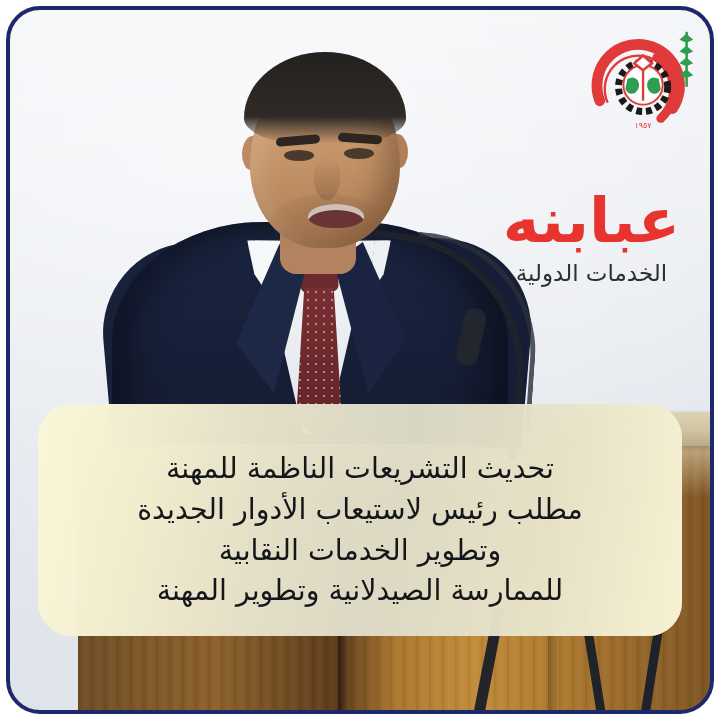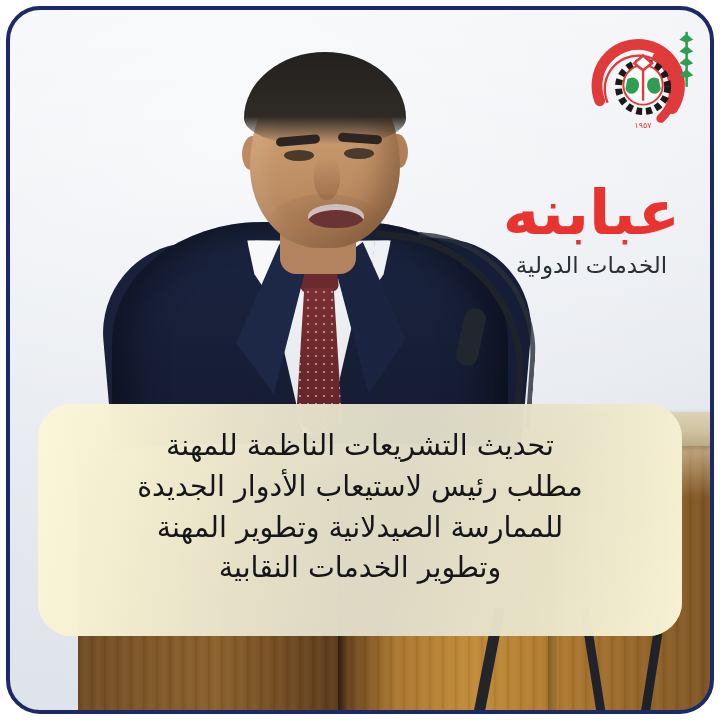--- a/index.html
+++ b/index.html
@@ -205,21 +205,21 @@
     position:absolute;left:404px;top:228px;width:120px;height:184px;
     border-right:5px solid #2a2f39;
     border-top:5px solid #2a2f39;
     border-radius:0 120px 0 0;
     transform:rotate(4deg);
     opacity:.8;
   }
 
   
   .brand{
-    position:absolute;right:40px;top:182px;
+    position:absolute;right:40px;top:190px;
     text-align:center;z-index:25;
     direction:rtl;
   }
   .brand-name{
     font-family:"DejaVu Sans","Liberation Sans",sans-serif;
     font-size:62px;line-height:1;font-weight:bold;
     letter-spacing:-1px;
   }
   .brand-sub{
     font-size:23px;line-height:1.2;margin-top:8px;letter-spacing:2px;
@@ -250,20 +250,21 @@
       rgba(248,243,212,.92) 100%);
   }
   .caption-text{
     position:relative;
     direction:rtl;text-align:center;
     padding:22px 30px 18px;
     color:#14161a;
     font-size:28.5px;
     line-height:1.43;
     font-weight:500;
+    margin-top:23px;
   }
   .caption-text div{white-space:nowrap;}
 </style>
 </head>
 <body>
 
 <div id="card">
 
   <div id="photo">
 
@@ -348,19 +349,19 @@
   <div class="brand">
     <div class="brand-name" style="color:#e8332e">عبابنه</div>
     <div class="brand-sub" style="color:#2b2f36">الخدمات الدولية</div>
   </div>
 
   <div class="caption-panel">
     <div class="caption-veil"></div>
     <div class="caption-text">
       <div>تحديث التشريعات الناظمة للمهنة</div>
       <div>مطلب رئيس لاستيعاب الأدوار الجديدة</div>
+      <div>وتطوير الخدمات النقابية</div>
       <div>للممارسة الصيدلانية وتطوير المهنة</div>
-      <div>وتطوير الخدمات النقابية</div>
     </div>
   </div>
 
   <div id="frame"></div>
 </div>
 
 </body></html>

